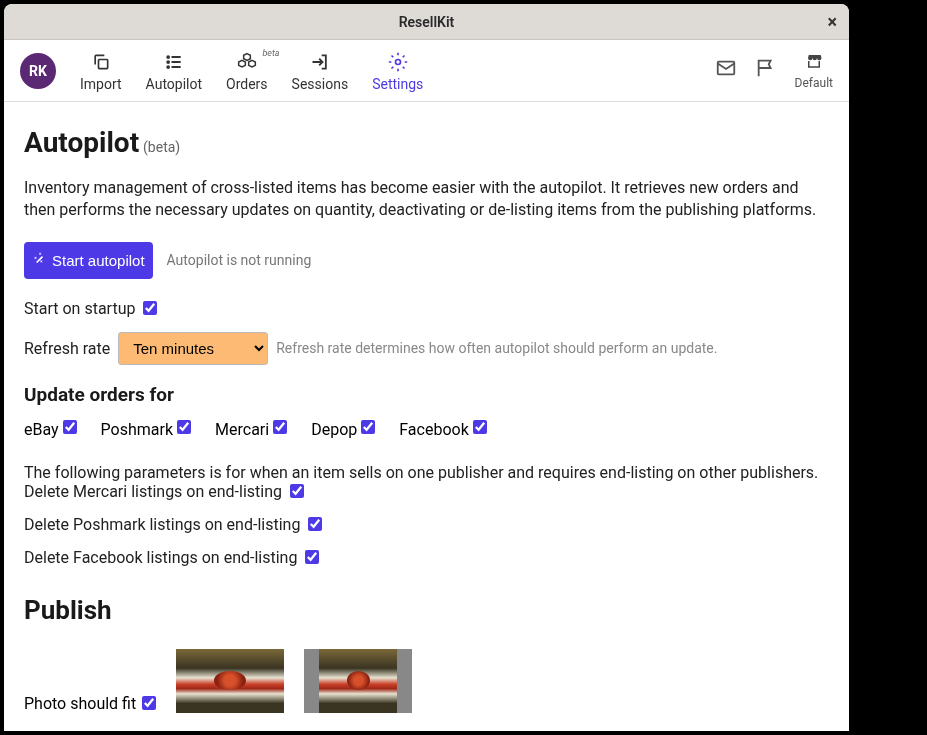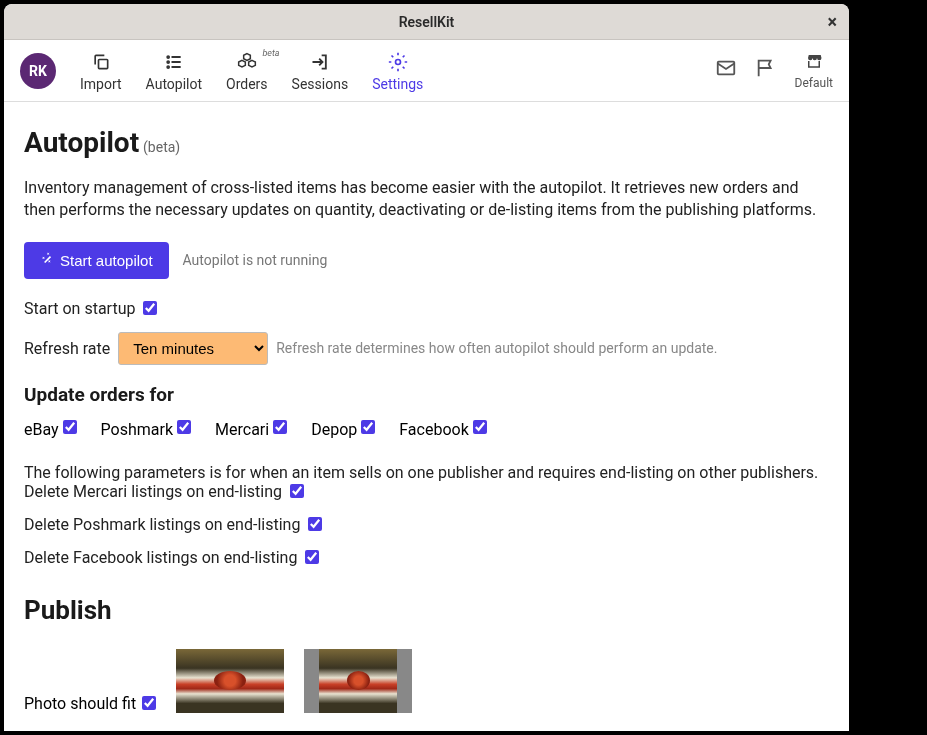--- a/index.html
+++ b/index.html
@@ -134,21 +134,21 @@
 .action-row {
   display: flex;
   align-items: center;
   gap: 14px;
   margin-bottom: 20px;
 }
 .btn-primary {
   background: #4d3ae6;
   color: #fff;
   border: none;
-  padding: 10px 16px;
+  padding: 10px 8px;
   font-size: 15px;
   border-radius: 4px;
   cursor: pointer;
   display: flex;
   align-items: flex-start;
   gap: 6px;
 }
 .btn-icon { font-size: 14px; }
 .status-text {
   color: #777;

